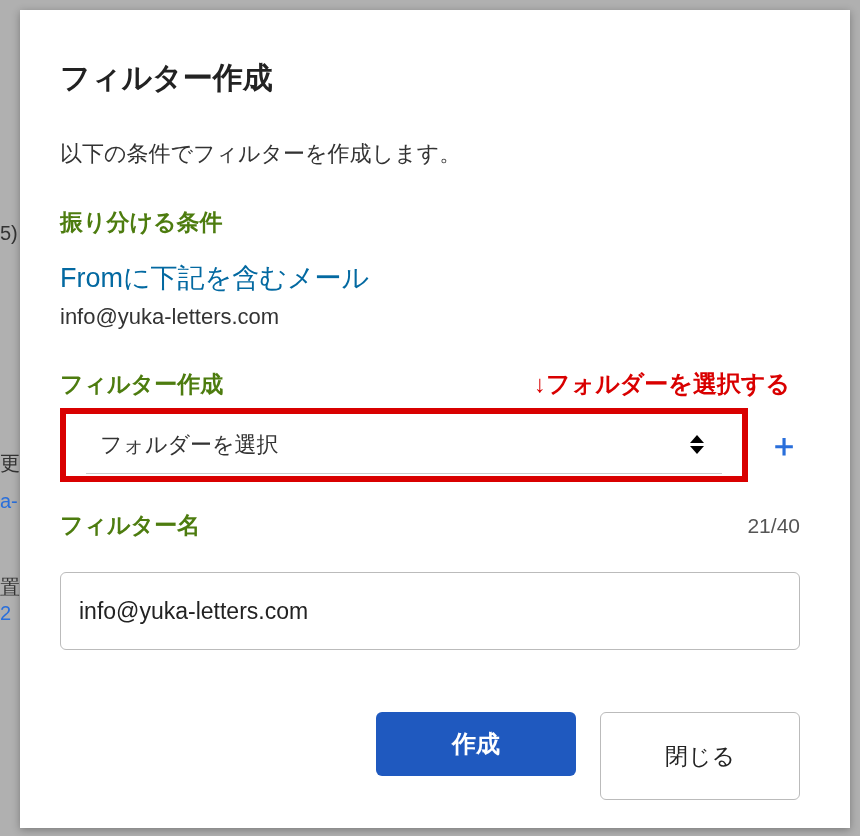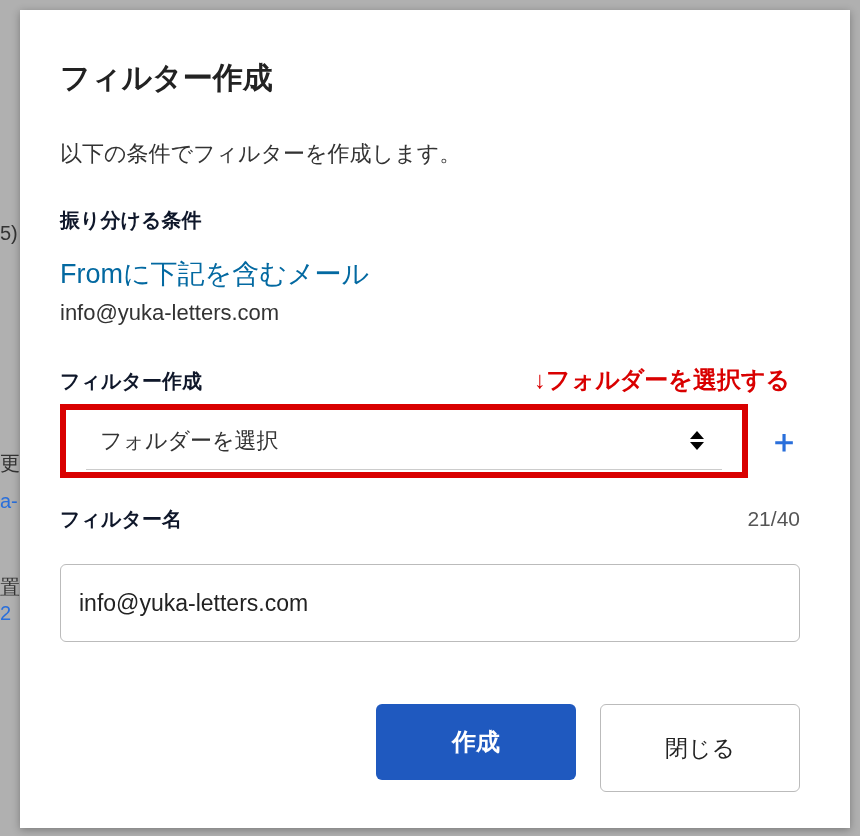--- a/index.html
+++ b/index.html
@@ -26,23 +26,23 @@
       font-weight: bold;
       color: #222;
       margin-bottom: 40px;
     }
     .intro-text {
       font-size: 22px;
       color: #333;
       margin-bottom: 38px;
     }
     .section-label {
-      font-size: 20px;
-      font-weight: bold;
-      color: #0f172a;
+      font-size: 23px;
+      font-weight: bold;
+      color: #4d7c0f;
       margin-bottom: 22px;
     }
     .condition-line1 {
       font-size: 27px;
       color: #0369a1;
       margin-bottom: 8px;
     }
     .condition-line2 {
       font-size: 22px;
       color: #333;
@@ -129,21 +129,21 @@
       color: #222;
       margin-bottom: 62px;
     }
     .button-row {
       display: flex;
       justify-content: flex-end;
       gap: 24px;
     }
     .btn-primary {
       width: 200px;
-      height: 76px;
+      height: 64px;
       background: #1f59bf;
       color: #fff;
       border: none;
       border-radius: 6px;
       font-size: 24px;
       font-weight: bold;
       cursor: pointer;
     }
     .btn-secondary {
       width: 200px;

